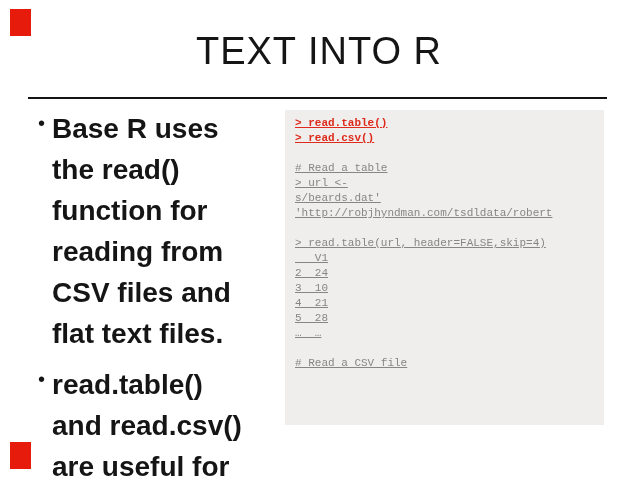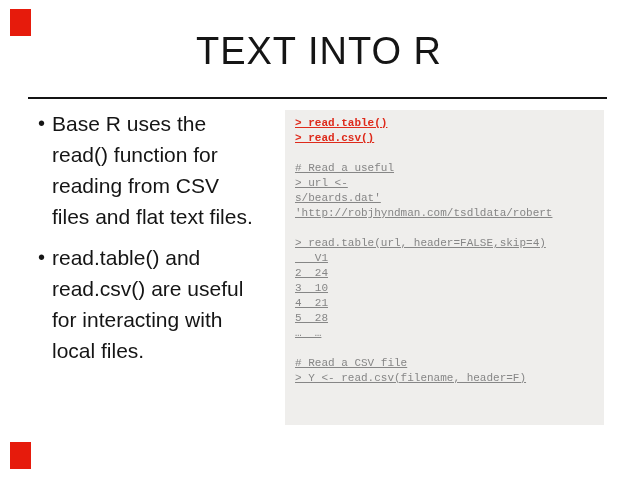--- a/index.html
+++ b/index.html
@@ -73,23 +73,24 @@
   .dot {
     width: 14px;
     flex: 0 0 14px;
     font-size: 20px;
     line-height: 31px;
     color: var(--ink);
   }
   .btxt {
     display: block;
     width: 203px;
-    font-size: 21px;
-    line-height: 31px;
+    font-size: 28px;
+    line-height: 41px;
     color: var(--ink);
+    font-weight: bold;
   }
 
   
   .code {
     position: absolute;
     left: 285px;
     top: 110px;
     width: 319px;
     height: 315px;
     background: var(--codebg);
@@ -129,31 +130,30 @@
       <li>
         <span class="dot">•</span>
         <span class="btxt">read.table() and read.csv() are useful for interacting with local files.</span>
       </li>
     </ul>
 
   <div class="code">
       <div class="code-line cmd">&gt; read.table()</div>
       <div class="code-line cmd">&gt; read.csv()</div>
       <div class="code-line out"></div>
-      <div class="code-line out"># Read a useful</div>
+      <div class="code-line out"># Read a table</div>
       <div class="code-line out">&gt; url &lt;-</div>
       <div class="code-line out">s/beards.dat'</div>
       <div class="code-line out">'http://robjhyndman.com/tsdldata/robert</div>
       <div class="code-line out"></div>
       <div class="code-line out">&gt; read.table(url, header=FALSE,skip=4)</div>
       <div class="code-line out">   V1</div>
       <div class="code-line out">2  24</div>
       <div class="code-line out">3  10</div>
       <div class="code-line out">4  21</div>
       <div class="code-line out">5  28</div>
       <div class="code-line out">…  …</div>
       <div class="code-line out"></div>
       <div class="code-line out"># Read a CSV file</div>
-      <div class="code-line out">&gt; Y &lt;- read.csv(filename, header=F)</div>
     </div>
 
   <div class="accent bottom"></div>
 </div>
 
 </body></html>

